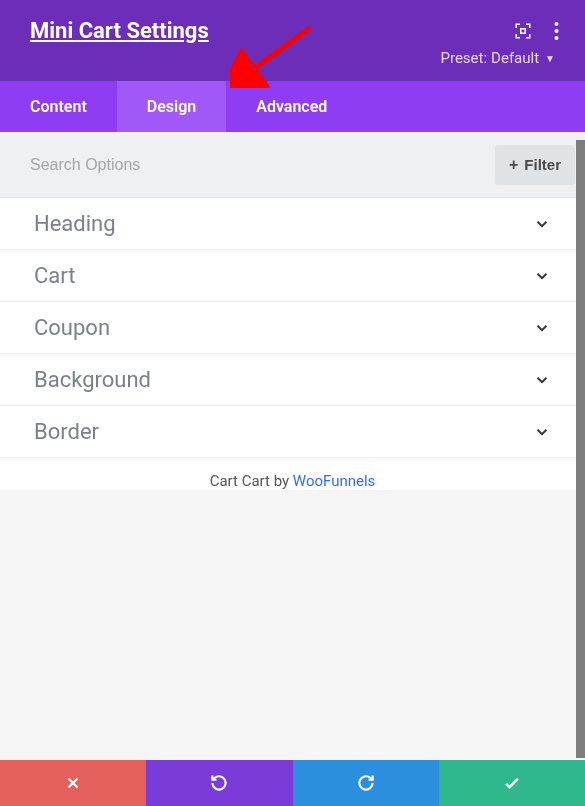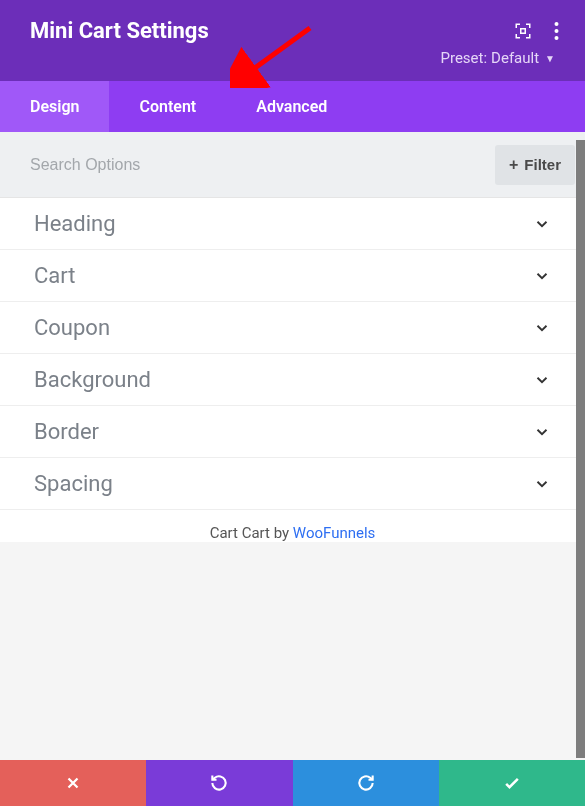--- a/index.html
+++ b/index.html
@@ -14,20 +14,21 @@
     .header {
       background: #6c2eb9;
       padding: 18px 30px 14px 30px;
       color: #fff;
       position: relative;
     }
     .header-title {
       font-size: 22px;
       font-weight: 700;
       margin-bottom: 6px;
+      text-decoration: underline;
     }
     .preset-row {
       display: flex;
       align-items: center;
       font-size: 15px;
       color: #e5d6f7;
       cursor: pointer;
       justify-content: flex-end;
     }
     .preset-caret {
@@ -184,22 +185,22 @@
       <svg width="5" height="18" viewBox="0 0 5 18" fill="#fff">
         <circle cx="2.5" cy="2" r="2"></circle>
           <circle cx="2.5" cy="9" r="2"></circle>
           <circle cx="2.5" cy="16" r="2"></circle>
       </svg>
     </span>
   </div>
 </div>
 
 <div class="tabs">
+  <div class="tab">Content</div>
   <div class="tab active">Design</div>
-  <div class="tab">Content</div>
   <div class="tab">Advanced</div>
 </div>
 
 <div class="search-row">
   <input class="search-input" type="text" placeholder="Search Options" style="">
   <button class="filter-btn">
     <span class="filter-plus">+</span>
     <span>Filter</span>
   </button>
 </div>
@@ -232,28 +233,20 @@
   <div class="section">
     <span class="section-label">Background</span>
     <span class="chevron">
       <svg width="18" height="18" viewBox="0 0 24 24" fill="none" stroke="#333" stroke-width="2.5">
           <path d="M6 9l6 6 6-6"></path>
         </svg>
     </span>
   </div>
   <div class="section">
     <span class="section-label">Border</span>
-    <span class="chevron">
-      <svg width="18" height="18" viewBox="0 0 24 24" fill="none" stroke="#333" stroke-width="2.5">
-          <path d="M6 9l6 6 6-6"></path>
-        </svg>
-    </span>
-  </div>
-  <div class="section">
-    <span class="section-label">Spacing</span>
     <span class="chevron">
       <svg width="18" height="18" viewBox="0 0 24 24" fill="none" stroke="#333" stroke-width="2.5">
           <path d="M6 9l6 6 6-6"></path>
         </svg>
     </span>
   </div>
 </div>
 
 <div class="footer-credit">
   <span>Cart Cart by </span><a href="#">WooFunnels</a>

